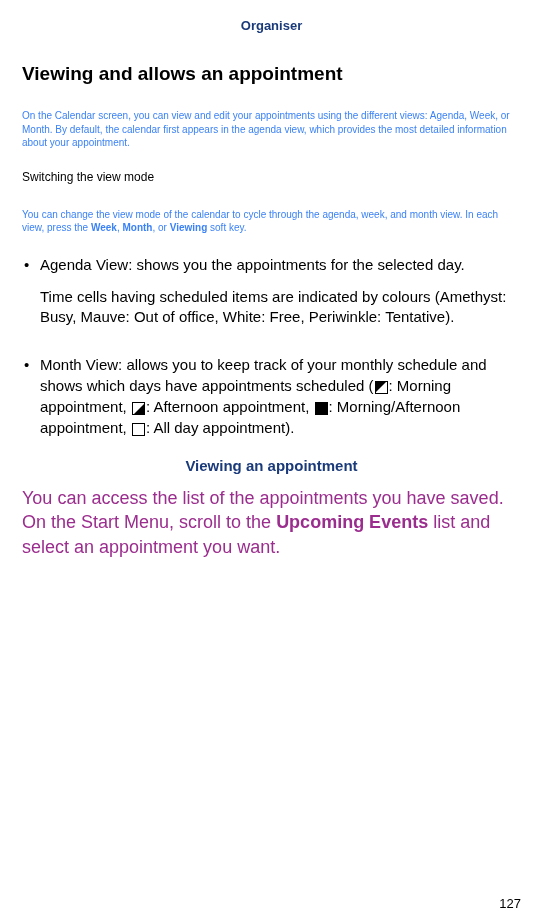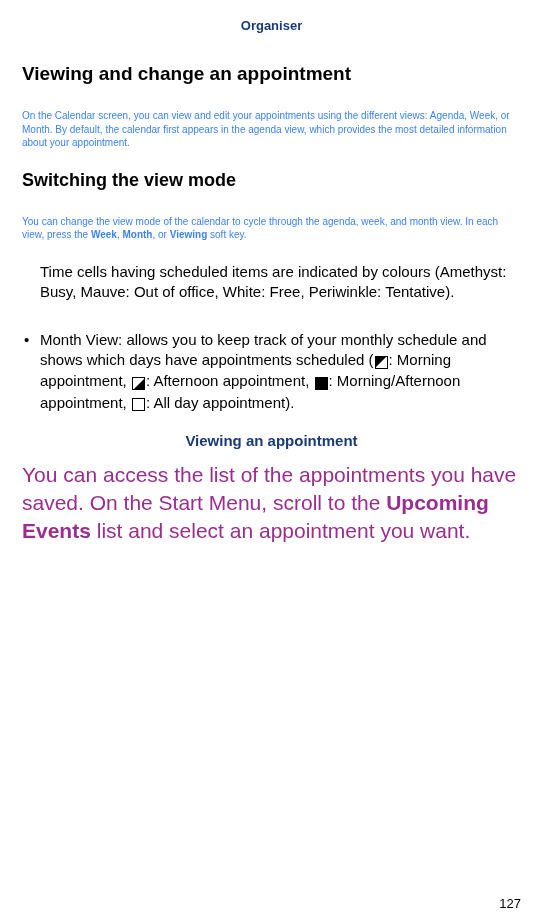--- a/index.html
+++ b/index.html
@@ -30,22 +30,22 @@
       margin-bottom: 18px;
     }
     .body-text {
       font-size: 10px;
       line-height: 1.35;
       color: #3b82f6;
       margin-bottom: 20px;
       margin-top: 24px;
     }
     .subtitle {
-      font-size: 18px;
-      font-weight: bold;
+      font-size: 12px;
+      font-weight: normal;
       color: #000;
       margin-bottom: 12px;
     }
     .bullet-list {
       list-style: none;
       margin-bottom: 18px;
     }
     .bullet-item {
       font-size: 15px;
       line-height: 1.35;
@@ -68,21 +68,21 @@
       margin-bottom: 28px;
     }
     .subtitle-blue {
       font-size: 15px;
       font-weight: bold;
       color: #1a3a7a;
       margin-bottom: 12px;
       text-align: center;
     }
     .body-purple {
-      font-size: 21px;
+      font-size: 18px;
       line-height: 1.35;
       color: #9b2d8e;
     }
     .bold {
       font-weight: bold;
     }
     .page-number {
       position: absolute;
       bottom: 4px;
       right: 22px;
@@ -124,31 +124,32 @@
     }
     .icon-both {
       background: #000;
     }
   </style>
 </head>
 <body>
 
 <div class="header-right">Organiser</div>
 
-<h1 class="title">Viewing and change an appointment</h1>
+<h1 class="title">Viewing and allows an appointment</h1>
 
 <p class="body-text">On the Calendar screen, you can view and edit your appointments using the different views: Agenda, Week, or Month. By default, the calendar first appears in the agenda view, which provides the most detailed information about your appointment.</p>
 
 <h2 class="subtitle">Switching the view mode</h2>
 
 <p class="body-text">
   <span>You can change the view mode of the calendar to cycle through the agenda, week, and month view. In each view, press the </span><span class="bold">Week</span><span>, </span><span class="bold">Month</span><span>, or </span><span class="bold">Viewing</span><span> soft key.</span>
 </p>
 
 <ul class="bullet-list">
+  <li class="bullet-item">Agenda View: shows you the appointments for the selected day.</li>
   <div class="bullet-sub">Time cells having scheduled items are indicated by colours (Amethyst: Busy, Mauve: Out of office, White: Free, Periwinkle: Tentative).</div>
   <li class="bullet-item">
     <span>Month View: allows you to keep track of your monthly schedule and shows which days have appointments scheduled (</span><span class="icon-wrap"><span class="icon-box icon-morning"></span></span><span>: Morning appointment, </span><span class="icon-wrap"><span class="icon-box icon-afternoon"></span></span><span>: Afternoon appointment, </span><span class="icon-wrap"><span class="icon-box icon-both"></span></span><span>: Morning/Afternoon appointment, </span><span class="icon-wrap"><span class="icon-box"></span></span><span>: All day appointment).</span>
   </li>
 </ul>
 
 <h2 class="subtitle-blue">Viewing an appointment</h2>
 
 <p class="body-purple">
   <span>You can access the list of the appointments you have saved. On the Start Menu, scroll to the </span><span class="bold">Upcoming Events</span><span> list and select an appointment you want.</span>

